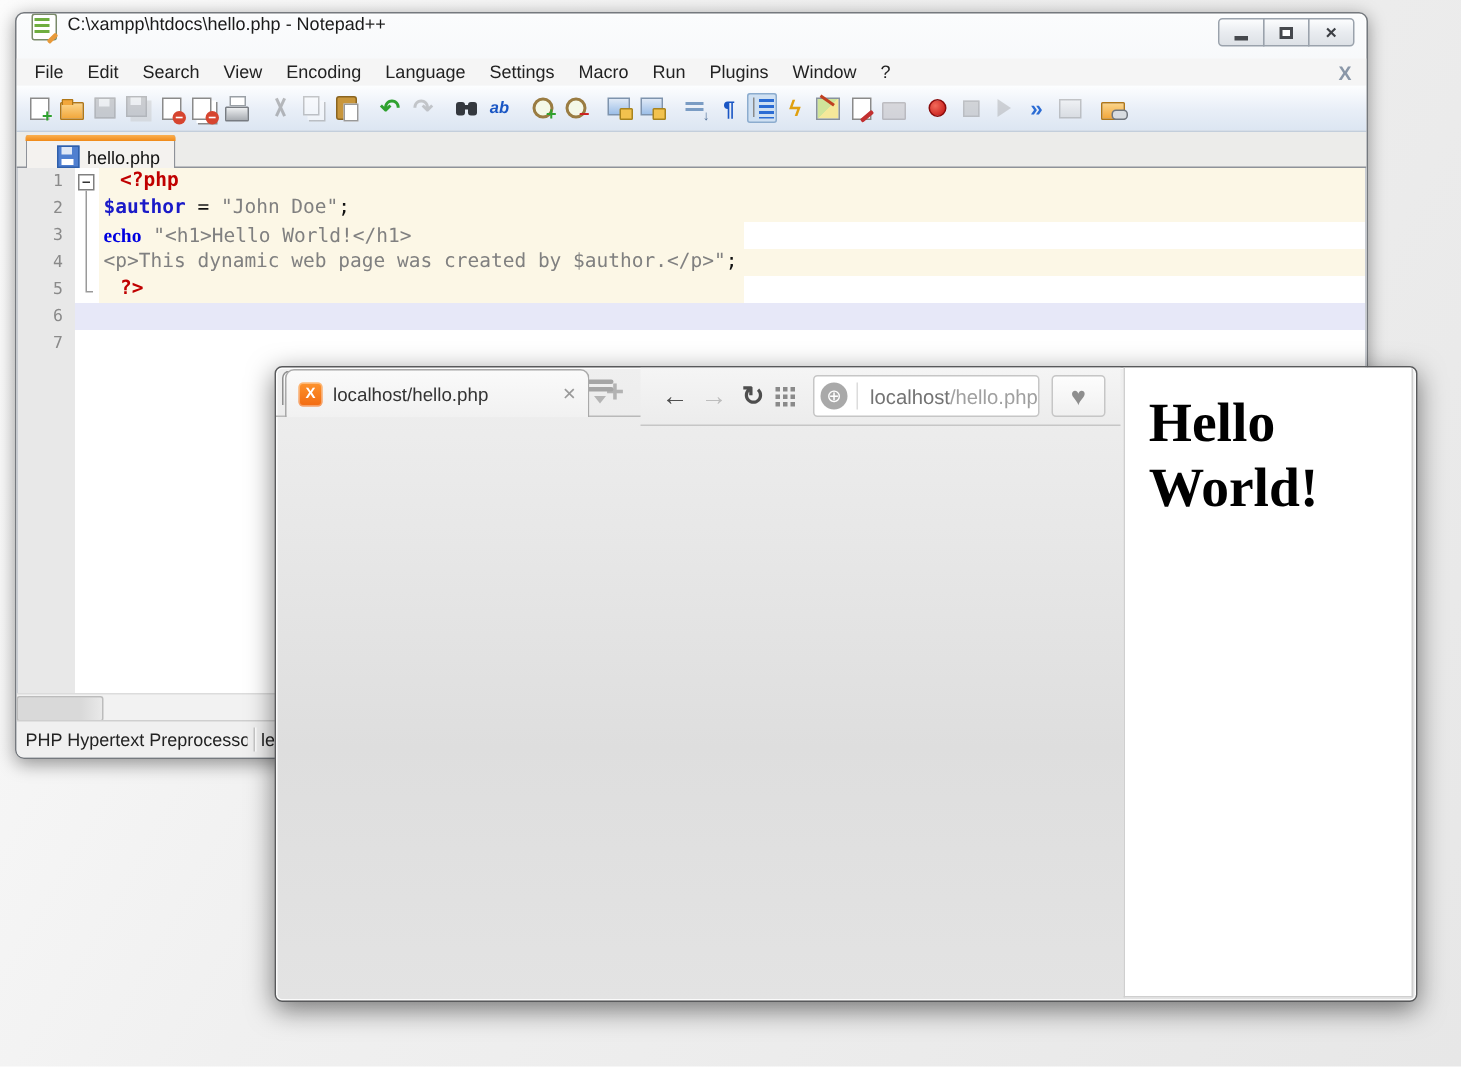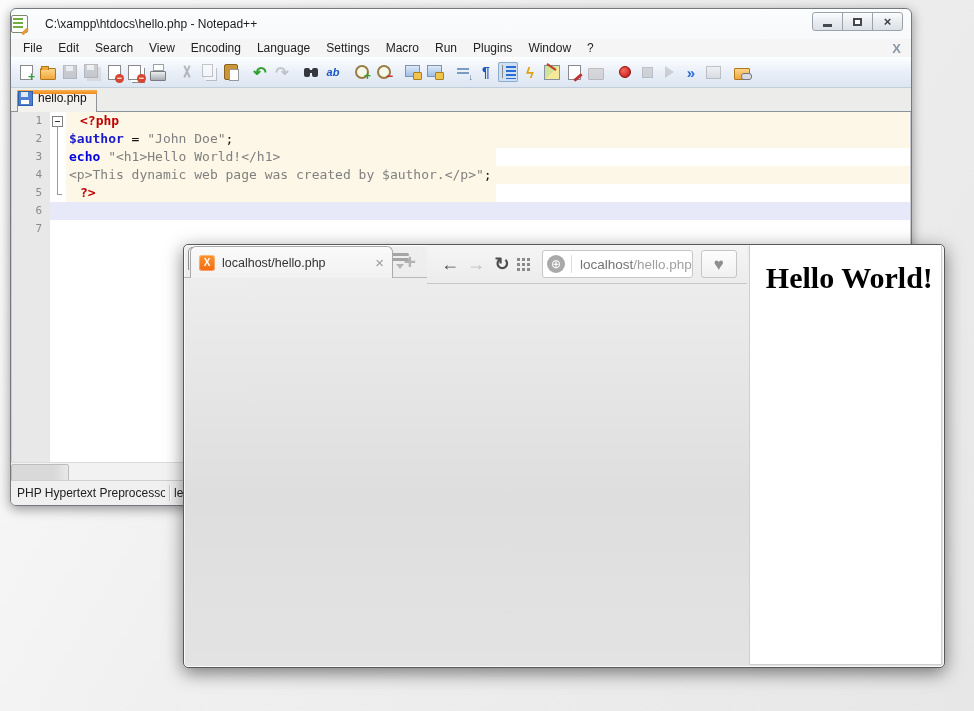--- a/index.html
+++ b/index.html
@@ -3,21 +3,21 @@
 <meta charset="utf-8">
 <style>
   html,body{margin:0;padding:0;}
   body{width:974px;height:711px;overflow:hidden;font-family:"Liberation Sans",sans-serif;
        background:linear-gradient(120deg,#fcfcfc 0%,#f0f0f0 40%,#e7e7e7 100%);position:relative;}
   .win{position:absolute;box-sizing:border-box;}
   
   .npp-win{left:10px;top:8px;width:902px;height:498px;border:1px solid #75797e;border-radius:6px;
            background:linear-gradient(#fbfcfd,#e9edf2 30%,#e4e9ef);box-shadow:0 3px 12px rgba(0,0,0,.4), inset 0 0 0 1px rgba(255,255,255,.8);
            display:flex;flex-direction:column;overflow:hidden;}
-  .npp-titlebar{height:30px;flex:none;display:flex;align-items:center;padding:0 0;position:relative;gap:10px;}
+  .npp-titlebar{height:30px;flex:none;display:flex;align-items:flex-start;padding:0 10px;position:relative;}
   .npp-app-icon{width:15px;height:16px;background:#fff;border:1px solid #7a8a6a;border-radius:2px;position:relative;margin-right:7px;flex:none;}
   .npp-app-icon::before{content:"";position:absolute;left:1px;top:2px;width:10px;height:2px;background:#6fae3f;box-shadow:0 4px 0 #6fae3f,0 8px 0 #6fae3f;}
   .npp-app-icon::after{content:"";position:absolute;right:-2px;bottom:-1px;width:8px;height:3px;background:#e89a3a;transform:rotate(-45deg);border-radius:1px;}
   .npp-title{font-size:12px;color:#1b1b1b;}
   .winctl{position:absolute;top:3px;right:8px;display:flex;}
   .winctl .wbtn{width:29px;height:17px;border:1px solid #9aa2ac;background:linear-gradient(#fcfdfe,#e9ecf0 50%,#dde1e6);
         display:flex;align-items:center;justify-content:center;margin-left:-1px;}
   .winctl .wbtn:first-child{border-radius:3px 0 0 3px;}
   .winctl .wbtn:last-child{border-radius:0 3px 3px 0;}
   .glyph-min{width:9px;height:3px;background:#45484d;margin-top:7px;}
@@ -80,22 +80,22 @@
   .i-record::before{content:"";width:10px;height:10px;background:radial-gradient(circle at 35% 35%,#f26a5a,#c01010);border:1px solid #8a0b0b;border-radius:50%;}
   .i-stop::before{content:"";width:9px;height:9px;background:#aab0b8;border:1px solid #80868e;}
   .i-play::before{content:"";width:0;height:0;border-left:9px solid #9aaabc;border-top:6px solid transparent;border-bottom:6px solid transparent;}
   .i-ff{color:#2b6cd4;font-weight:bold;font-size:15px;}
   .i-ff::after{content:"»";}
   .i-msave::before{content:"";width:13px;height:11px;border:1px solid #888;background:linear-gradient(#eee,#ccc);}
   .i-linkfolder i{display:block;width:14px;height:10px;margin-top:4px;background:linear-gradient(#fbd489,#f2a73b);border:1px solid #b07718;border-radius:1px;}
   .i-linkfolder::after{content:"";position:absolute;bottom:2px;right:0;width:9px;height:5px;border:1px solid #70767e;border-radius:3px;background:#d8dce0;}
   
   .npp-tabbar{height:23px;flex:none;background:#ececea;display:flex;align-items:flex-end;padding-left:6px;border-bottom:1px solid #8e9299;}
-  .npp-tab{height:21px;display:flex;align-items:flex-start;background:#f4f2ef;border:1px solid #8e9299;border-bottom:none;border-radius:2px 2px 0 0;
-       padding:0 9px 0 0;position:relative;margin-bottom:-1px;}
+  .npp-tab{height:21px;display:flex;align-items:flex-end;background:#f4f2ef;border:1px solid #8e9299;border-bottom:none;border-radius:2px 2px 0 0;
+       padding:0 9px 0 20px;position:relative;margin-bottom:-1px;}
   .tab-orange{position:absolute;left:-1px;right:-1px;top:-1px;height:4px;background:linear-gradient(#fbb050,#f08a18);border-radius:2px 2px 0 0;}
   .npp-tab-icon{width:13px;height:13px;background:#4f7fd0;border:1px solid #2f5faa;position:relative;margin-right:5px;flex:none;}
   .npp-tab-icon::before{content:"";position:absolute;left:2px;top:0;width:7px;height:5px;background:#dfe8f6;}
   .npp-tab-icon::after{content:"";position:absolute;left:2px;bottom:1px;width:8px;height:4px;background:#fff;}
   .npp-tab-label{font-size:12px;color:#111;}
   
   .npp-editor{flex:1;background:#fff;overflow:hidden;position:relative;border-left:1px solid #c8ccd2;border-right:1px solid #c8ccd2;}
   .ln-row{display:flex;height:18px;font-family:"DejaVu Sans Mono",monospace;font-size:13px;line-height:18px;}
   .ln-num{width:30px;flex:none;text-align:right;padding-right:8px;background:#e8e8e8;color:#8a8a8a;font-size:11px;}
   .ln-fold{width:16px;flex:none;position:relative;background:#fff;}
@@ -105,21 +105,21 @@
   .bg-cream-part .ln-text{background:linear-gradient(to right,#fcf7e6 0,#fcf7e6 430px,#fff 430px);}
   .bg-current .ln-text,.bg-current .ln-fold{background:#e7e8f8;}
   .fold-box{position:absolute;left:2px;top:4px;width:9px;height:9px;background:#fff;border:1px solid #808080;z-index:2;}
   .fold-box::after{content:"";position:absolute;left:2px;top:4px;width:5px;height:1px;background:#333;}
   .f-start::after{content:"";position:absolute;left:7px;top:15px;bottom:0;width:1px;background:#9a9a9a;}
   .f-mid::after{content:"";position:absolute;left:7px;top:0;bottom:0;width:1px;background:#9a9a9a;}
   .f-end::before{content:"";position:absolute;left:7px;top:0;height:10px;width:1px;background:#9a9a9a;}
   .f-end::after{content:"";position:absolute;left:7px;top:10px;width:5px;height:1px;background:#9a9a9a;}
   .tk-tag{color:#c00000;font-weight:bold;margin-left:11px;}
   .tk-var{color:#1a1ac8;font-weight:bold;}
-  .tk-kw{color:#0000e0;font-weight:bold;}
+  .tk-kw{color:#0000e0;font-weight:bold;font-family:Liberation Serif, serif;}
   .tk-str{color:#808080;}
   .tk-pln{color:#111;}
   
   .npp-hscroll{height:17px;flex:none;background:#f2f2f2;border-top:1px solid #dcdcdc;position:relative;}
   .npp-hscroll .thumb{position:absolute;left:0;top:1px;width:56px;height:15px;background:linear-gradient(to right,#d9d9d9 75%,#e9e9e9);border:1px solid #bcbcbc;border-radius:2px;}
   .npp-statusbar{height:24px;flex:none;background:#f0f0f0;border-top:1px solid #cfcfcf;display:flex;align-items:center;font-size:12px;color:#222;position:relative;}
   .status-doc{padding-left:6px;width:148px;flex:none;white-space:nowrap;overflow:hidden;}
   .status-sep{width:1px;height:16px;background:#c8c8c8;box-shadow:1px 0 0 #fff;margin:0 4px;flex:none;}
   
   .op-win{left:183px;top:244px;width:762px;height:424px;border:1px solid #58595b;border-radius:5px;
@@ -159,21 +159,21 @@
   .op-addr{flex:1;height:26px;background:#fff;border:1px solid #c6c6c6;border-radius:3px;display:flex;align-items:center;margin-left:4px;overflow:hidden;}
   .op-badge{width:18px;height:18px;border-radius:50%;background:#a9a9a9;color:#fff;font-size:12px;display:flex;align-items:center;justify-content:center;margin:0 6px 0 4px;flex:none;}
   .op-addr-sep{width:1px;height:18px;background:#dcdcdc;margin-right:8px;flex:none;}
   .op-url{font-size:13.5px;white-space:nowrap;}
   .op-url .host{color:#737373;} .op-url .path{color:#a0a0a0;}
   .op-heart-btn{width:34px;height:26px;background:linear-gradient(#fdfdfd,#f0f0f0);border:1px solid #c6c6c6;border-radius:3px;margin-left:8px;
        display:flex;align-items:center;justify-content:center;flex:none;}
   .op-heart{color:#8e8e8e;font-size:17px;line-height:1;}
   .op-content{flex:1;background:#fff;margin:0 2px 2px 2px;border:1px solid #cfcfcf;border-top:none;overflow:hidden;
        font-family:"Liberation Serif","DejaVu Serif",serif;color:#000;padding:8px;}
-  .op-h1{font-size:30px;font-weight:bold;margin:8px 0 0 8px;}
+  .op-h1{font-size:37px;font-weight:bold;margin:8px 0 0 8px;}
   .op-p{font-size:16px;margin:26px 0 0 8px;}
 </style>
 </head>
 <body>
 
 <div class="win npp-win">
   <div class="npp-titlebar">
     <span class="npp-app-icon"></span>
     <span class="npp-title">C:\xampp\htdocs\hello.php - Notepad++</span>
     <span class="winctl">

